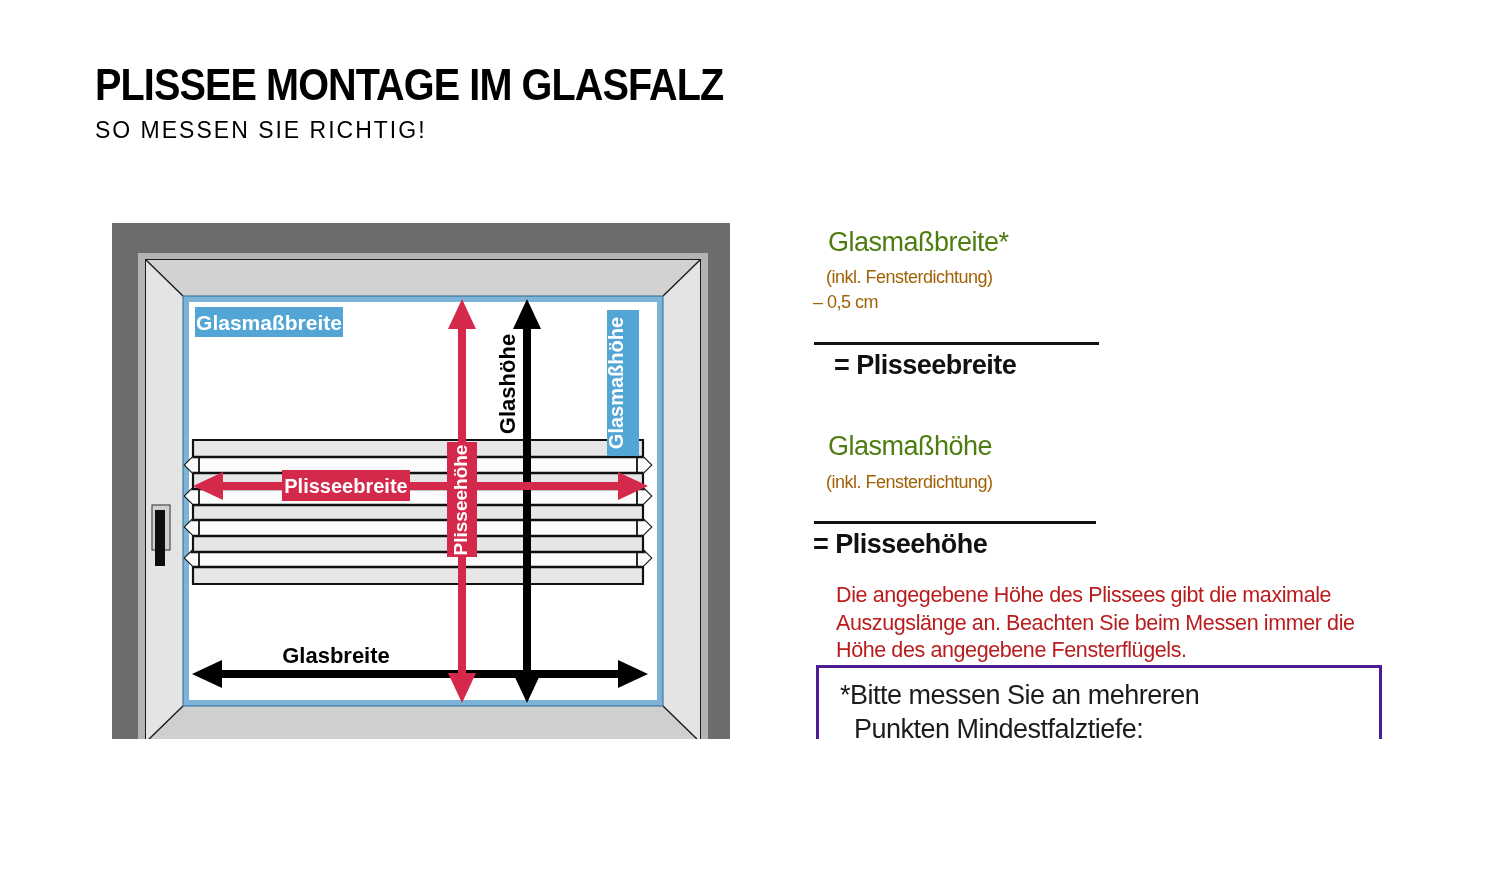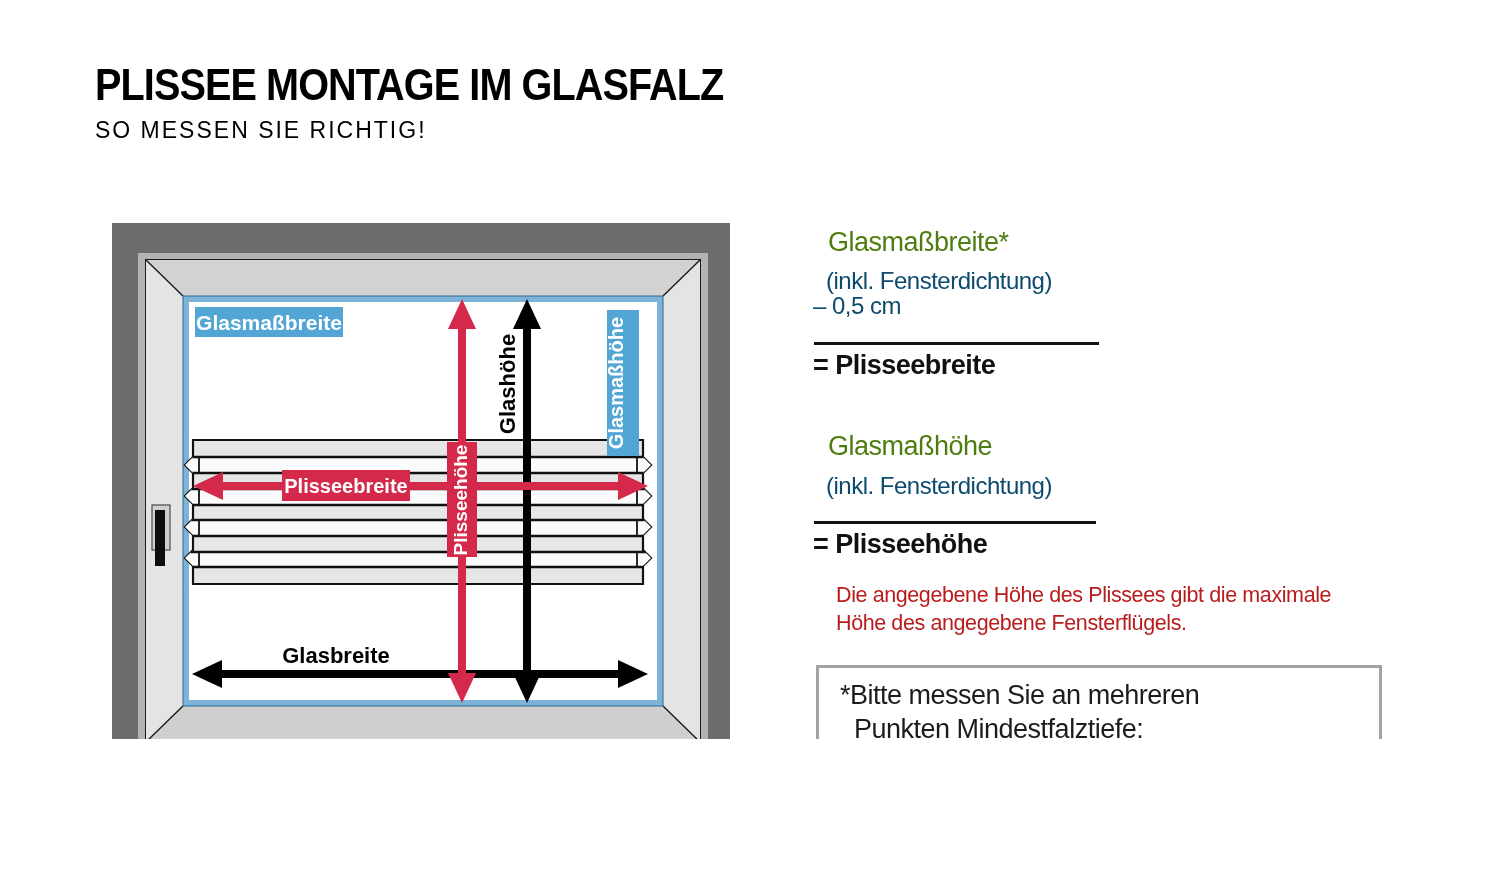--- a/index.html
+++ b/index.html
@@ -11,26 +11,26 @@
   
   .title{
     left:95px;top:60px;font-size:44px;font-weight:bold;letter-spacing:-1px;
     transform:scaleX(0.90);transform-origin:left top;white-space:nowrap;color:#000;
   }
   .subtitle{
     left:95px;top:117px;font-size:23px;font-weight:400;letter-spacing:2px;color:#000000;white-space:nowrap;
   }
   
   .calc-head{font-size:27px;color:#4d7c0f;letter-spacing:-0.5px;white-space:nowrap;}
-  .calc-line{font-size:24px;color:#0c4a6e;letter-spacing:-0.5px;white-space:nowrap;}
+  .calc-line{font-size:18px;color:#a16207;letter-spacing:-0.5px;white-space:nowrap;}
   .calc-result{font-size:27px;font-weight:bold;color:#111;letter-spacing:-0.5px;white-space:nowrap;}
   .rule{height:3px;background:#111;}
   .note{font-size:21.5px;line-height:27.5px;color:#b91c1c;letter-spacing:-0.4px;white-space:nowrap;}
   .fbox{
-    left:816px;top:665px;width:566px;height:132px;border:3px solid #a3a3a3;box-sizing:border-box;
+    left:816px;top:665px;width:566px;height:132px;border:3px solid #4c1d95;box-sizing:border-box;
     padding:11px 0 0 21px;font-size:27px;line-height:33.5px;color:#1c1c1c;letter-spacing:-0.5px;
   }
   .fbox .cont{margin-left:14px;}
   svg text{font-family:"Liberation Sans","DejaVu Sans",sans-serif;}
 </style>
 </head>
 <body>
 
 <div class="stage">
 
@@ -136,29 +136,30 @@
       <polygon points="61,528 615,528 663,554 13,554" fill="#ffffff" stroke="#1a1a1a" stroke-width="1.5"></polygon>
       <rect x="13" y="554" width="650" height="13" fill="#ffffff" stroke="#1a1a1a" stroke-width="1.5"></rect>
       <rect x="22" y="568" width="650" height="9" fill="#a8a8a8"></rect>
     </g>
   </svg>
 
   <div class="abs calc-head" style="left:828px;top:227px;">Glasmaßbreite*</div>
   <div class="abs calc-line" style="left:826px;top:267px;">(inkl. Fensterdichtung)</div>
   <div class="abs calc-line" style="left:813px;top:292px;">– 0,5 cm</div>
   <div class="abs rule" style="left:814px;top:342px;width:285px;"></div>
-  <div class="abs calc-result" style="left:813px;top:350px;">= Plisseebreite</div>
+  <div class="abs calc-result" style="left:834px;top:350px;">= Plisseebreite</div>
 
   <div class="abs calc-head" style="left:828px;top:431px;">Glasmaßhöhe</div>
   <div class="abs calc-line" style="left:826px;top:472px;">(inkl. Fensterdichtung)</div>
   <div class="abs rule" style="left:814px;top:521px;width:282px;"></div>
   <div class="abs calc-result" style="left:813px;top:529px;">= Plisseehöhe</div>
 
   <div class="abs note" style="left:836px;top:582px;">
     <div>Die angegebene Höhe des Plissees gibt die maximale</div>
+    <div>Auszugslänge an. Beachten Sie beim Messen immer die</div>
     <div>Höhe des angegebene Fensterflügels.</div>
   </div>
 
   <div class="abs fbox">
     <div>*Bitte messen Sie an mehreren</div>
     <div class="cont">Punkten Mindestfalztiefe:</div>
   </div>
 
 </div>
 

